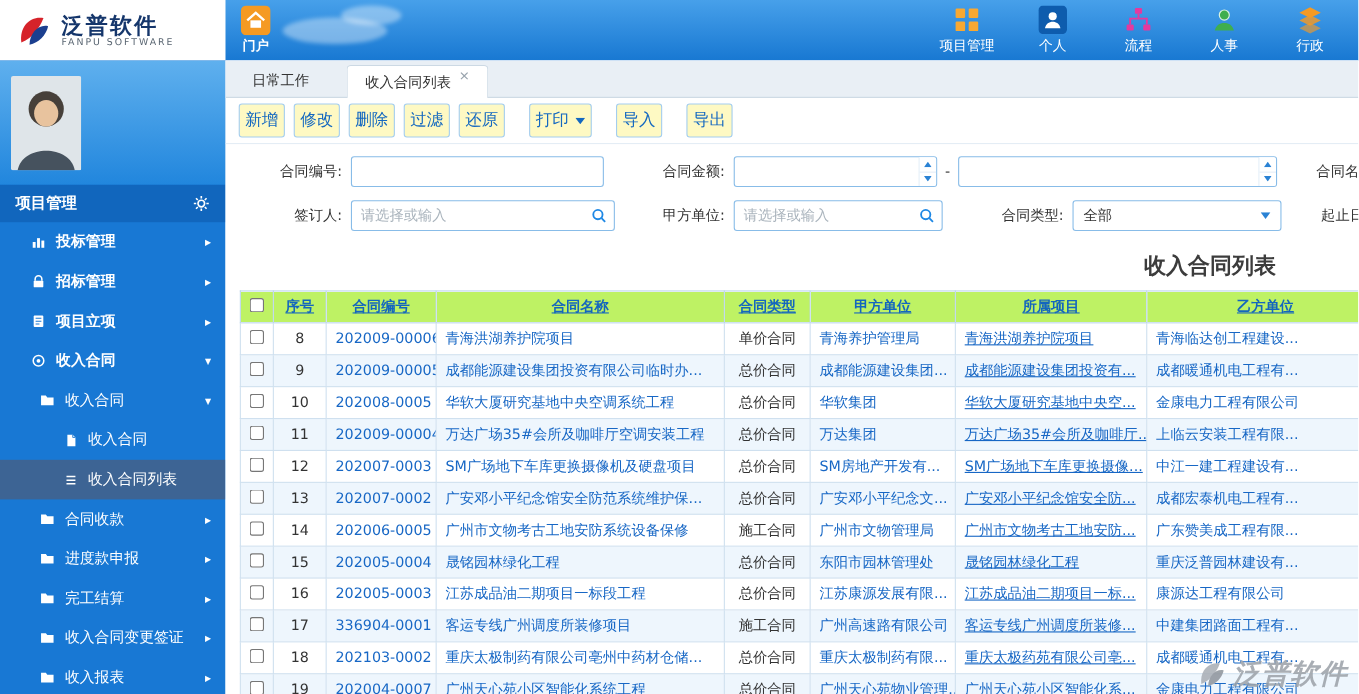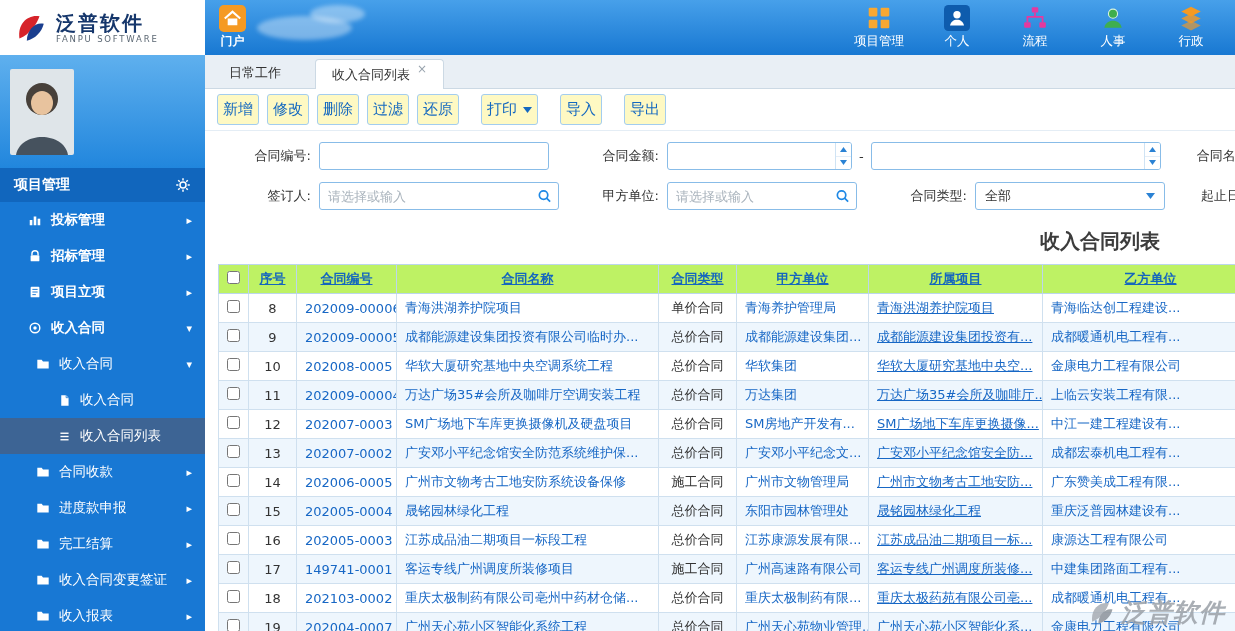--- a/index.html
+++ b/index.html
@@ -532,21 +532,21 @@
             <td class="c-no link">202005-0003</td>
             <td class="link">江苏成品油二期项目一标段工程</td>
             <td class="c-type">总价合同</td>
             <td class="link">江苏康源发展有限...</td>
             <td class="link c-proj">江苏成品油二期项目一标...</td>
             <td class="link">康源达工程有限公司</td>
           </tr>
           <tr>
             <td class="c-chk"><input type="checkbox" style=""></td>
             <td class="c-seq">17</td>
-            <td class="c-no link">149741-0001</td>
+            <td class="c-no link">336904-0001</td>
             <td class="link">客运专线广州调度所装修项目</td>
             <td class="c-type">施工合同</td>
             <td class="link">广州高速路有限公司</td>
             <td class="link c-proj">客运专线广州调度所装修...</td>
             <td class="link">中建集团路面工程有...</td>
           </tr>
           <tr>
             <td class="c-chk"><input type="checkbox" style=""></td>
             <td class="c-seq">18</td>
             <td class="c-no link">202103-0002</td>

